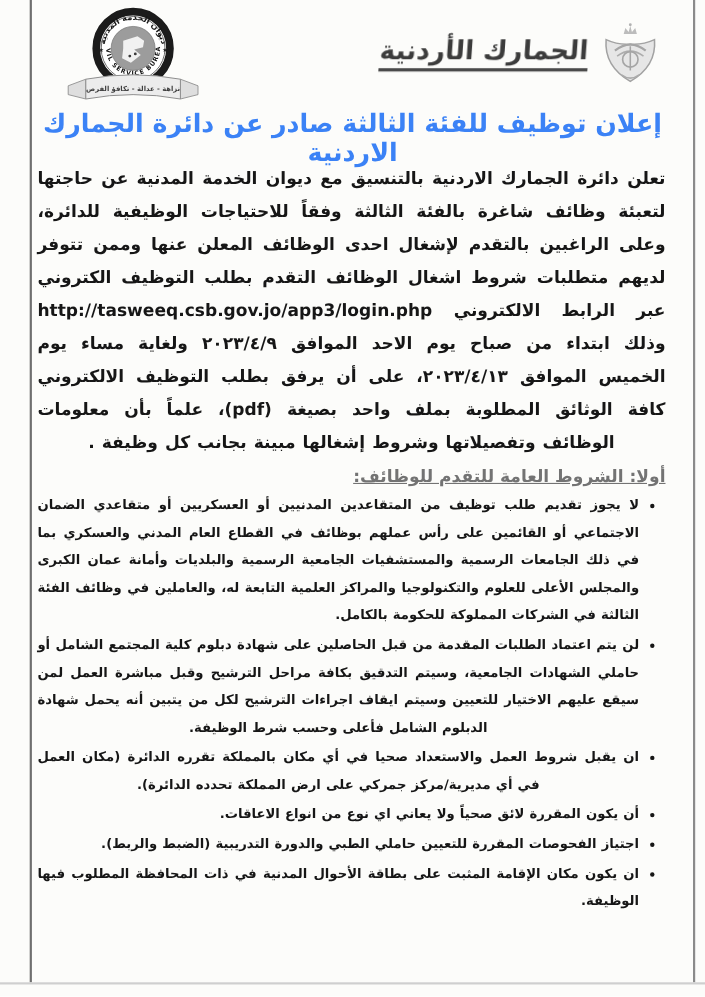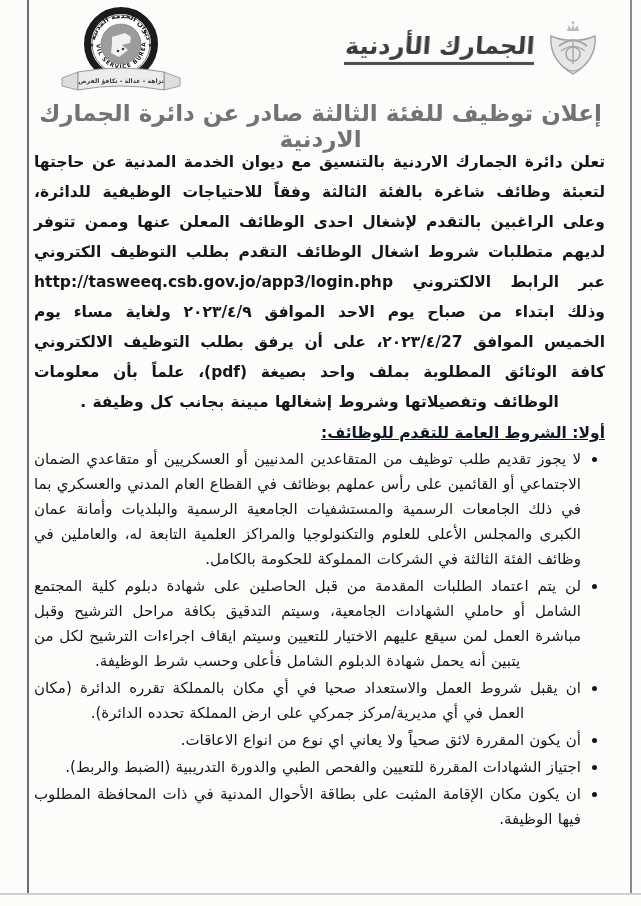--- a/index.html
+++ b/index.html
@@ -18,39 +18,39 @@
   .brand  { position:absolute; right:2px; top:16px; display:flex; align-items:center; gap:8px; }
   .wordmark {
     font-size:24px; font-weight:bold; color:#3c3c3c;
     transform:skewX(-4deg); letter-spacing:-1px;
     border-bottom:3px solid #4a4a4a; padding-bottom:3px; line-height:1.1;
     filter:blur(0.3px);
   }
 
   .title {
     position:absolute; top:100px; left:36px; right:36px;
-    text-align:center; font-size:23px; font-weight:bold; color:#737373;
+    text-align:center; font-size:23px; font-weight:bold; color:#3b82f6;
     margin:0; letter-spacing:0;
   }
 
   .body-block { position:absolute; top:147px; left:34px; right:36px; }
   .intro {
     margin:0; font-size:15.5px; font-weight:bold; line-height:30px;
     text-align:justify; text-align-last:center; word-spacing:1px;
   }
   .url { direction:ltr; unicode-bidi:embed; font-weight:bold;margin-top:26px; }
 
   .section-heading {
     margin:7px 0 5px; font-size:15.5px; font-weight:bold;
-    text-decoration:underline; text-align:right; color:#0f172a;
+    text-decoration:underline; text-align:right; color:#737373;
   }
 
   ul.conditions { margin:2px 0 0; padding:0 24px 0 0; list-style:disc; }
   ul.conditions li {
-    font-size:15px; font-weight:normal; line-height:25px;
+    font-size:12px; font-weight:bold; line-height:25px;
     text-align:justify; text-align-last:right; margin:0 0 2px; word-spacing:0.5px;
   }
   ul.conditions li:nth-child(2),
   ul.conditions li:nth-child(3),
   ul.conditions li:nth-child(10) { text-align-last:center; }
 </style>
 </head>
 <body>
 
 <div class="page">
@@ -100,27 +100,27 @@
       </svg>
       <div class="wordmark">الجمارك الأردنية</div>
     </div>
   </div>
 
   <h1 class="title">إعلان توظيف للفئة الثالثة صادر عن دائرة الجمارك الاردنية</h1>
 
   <div class="body-block">
     <p class="intro"><span>تعلن دائرة الجمارك الاردنية بالتنسيق مع ديوان الخدمة المدنية عن حاجتها لتعبئة وظائف شاغرة بالفئة الثالثة وفقاً للاحتياجات الوظيفية للدائرة، وعلى الراغبين بالتقدم لإشغال احدى الوظائف المعلن عنها وممن تتوفر لديهم متطلبات شروط اشغال الوظائف التقدم بطلب التوظيف الكتروني عبر الرابط الالكتروني</span>
       <span class="url">http://tasweeq.csb.gov.jo/app3/login.php</span>
-      <span>وذلك ابتداء من صباح يوم الاحد الموافق ٢٠٢٣/٤/٩ ولغاية مساء يوم الخميس الموافق ٢٠٢٣/٤/27، على أن يرفق بطلب التوظيف الالكتروني كافة الوثائق المطلوبة بملف واحد بصيغة (pdf)، علماً بأن معلومات الوظائف وتفصيلاتها وشروط إشغالها مبينة بجانب كل وظيفة .</span></p>
+      <span>وذلك ابتداء من صباح يوم الاحد الموافق ٢٠٢٣/٤/٩ ولغاية مساء يوم الخميس الموافق ٢٠٢٣/٤/١٣، على أن يرفق بطلب التوظيف الالكتروني كافة الوثائق المطلوبة بملف واحد بصيغة (pdf)، علماً بأن معلومات الوظائف وتفصيلاتها وشروط إشغالها مبينة بجانب كل وظيفة .</span></p>
 
     <h2 class="section-heading">أولا: الشروط العامة للتقدم للوظائف:</h2>
 
     <ul class="conditions">
         <li>لا يجوز تقديم طلب توظيف من المتقاعدين المدنيين أو العسكريين أو متقاعدي الضمان الاجتماعي أو القائمين على رأس عملهم بوظائف في القطاع العام المدني والعسكري بما في ذلك الجامعات الرسمية والمستشفيات الجامعية الرسمية والبلديات وأمانة عمان الكبرى والمجلس الأعلى للعلوم والتكنولوجيا والمراكز العلمية التابعة له، والعاملين في وظائف الفئة الثالثة في الشركات المملوكة للحكومة بالكامل.</li>
         <li>لن يتم اعتماد الطلبات المقدمة من قبل الحاصلين على شهادة دبلوم كلية المجتمع الشامل أو حاملي الشهادات الجامعية، وسيتم التدقيق بكافة مراحل الترشيح وقبل مباشرة العمل لمن سيقع عليهم الاختيار للتعيين وسيتم ايقاف اجراءات الترشيح لكل من يتبين أنه يحمل شهادة الدبلوم الشامل فأعلى وحسب شرط الوظيفة.</li>
         <li>ان يقبل شروط العمل والاستعداد صحيا في أي مكان بالمملكة تقرره الدائرة (مكان العمل في أي مديرية/مركز جمركي على ارض المملكة تحدده الدائرة).</li>
         <li>أن يكون المقررة لائق صحياً ولا يعاني اي نوع من انواع الاعاقات.</li>
-        <li>اجتياز الشهادات المقررة للتعيين والفحص الطبي والدورة التدريبية (الضبط والربط).</li>
+        <li>اجتياز الفحوصات المقررة للتعيين حاملي الطبي والدورة التدريبية (الضبط والربط).</li>
         <li>ان يكون مكان الإقامة المثبت على بطاقة الأحوال المدنية في ذات المحافظة المطلوب فيها الوظيفة.</li>
       </ul>
 
   </div>
 </div>
 
 </body></html>

